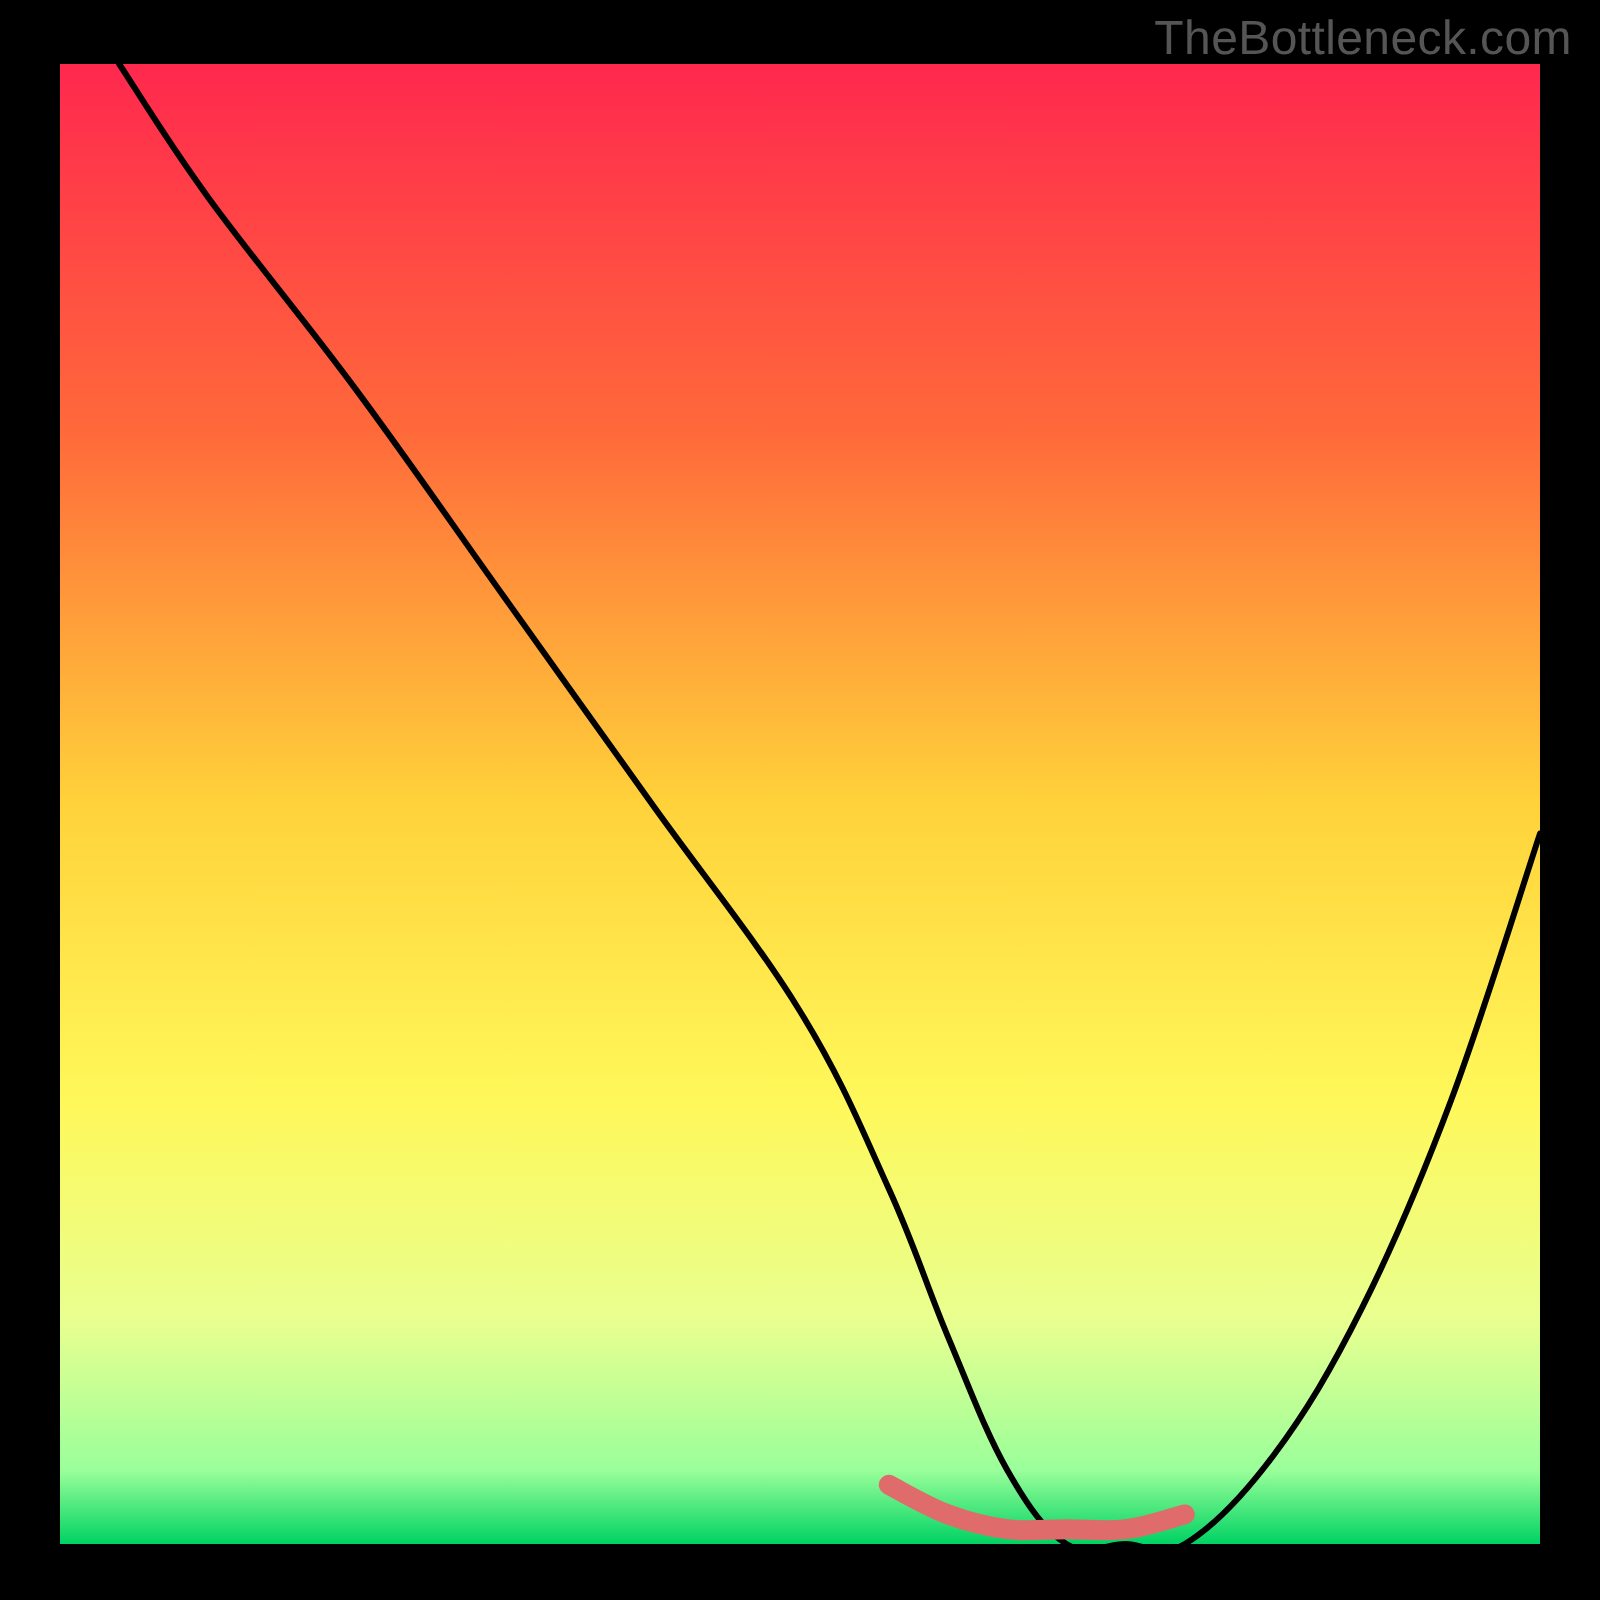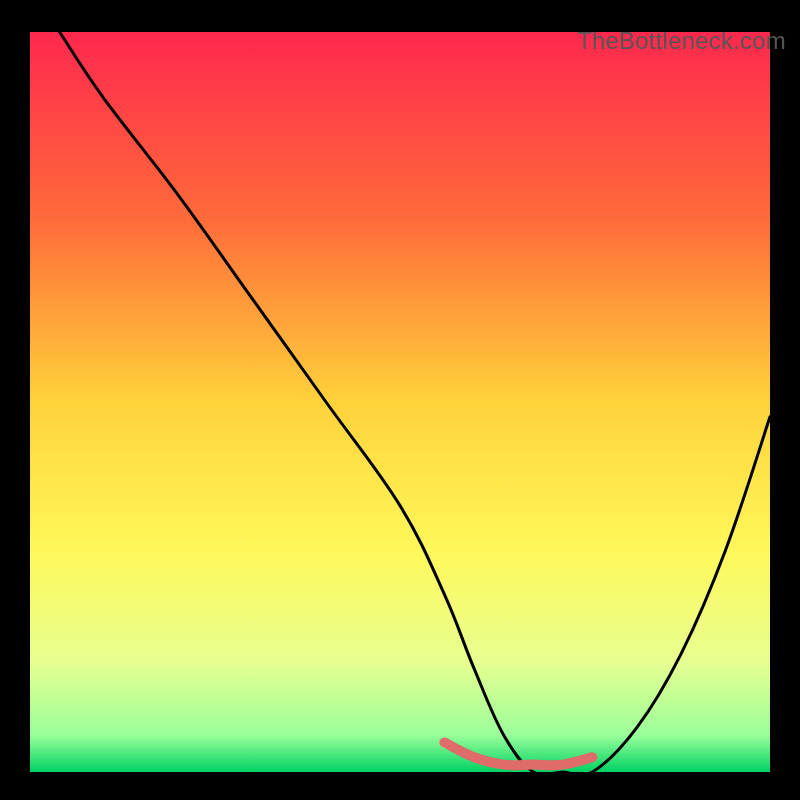--- a/index.html
+++ b/index.html
@@ -19,21 +19,20 @@
   }
   .watermark {
     position: absolute;
     top: 6px;
     right: 14px;
     font-family: Arial, Helvetica, sans-serif;
     font-size: 24px;
     color: #555;
     font-weight: 500;
     letter-spacing: 0.2px;
-    margin-top: 21px;
   }
   svg {
     display: block;
   }
 </style>
 </head>
 <body>
 
 <div class="frame">
   <svg id="chart-svg" width="800" height="800" viewBox="0 0 800 800">

